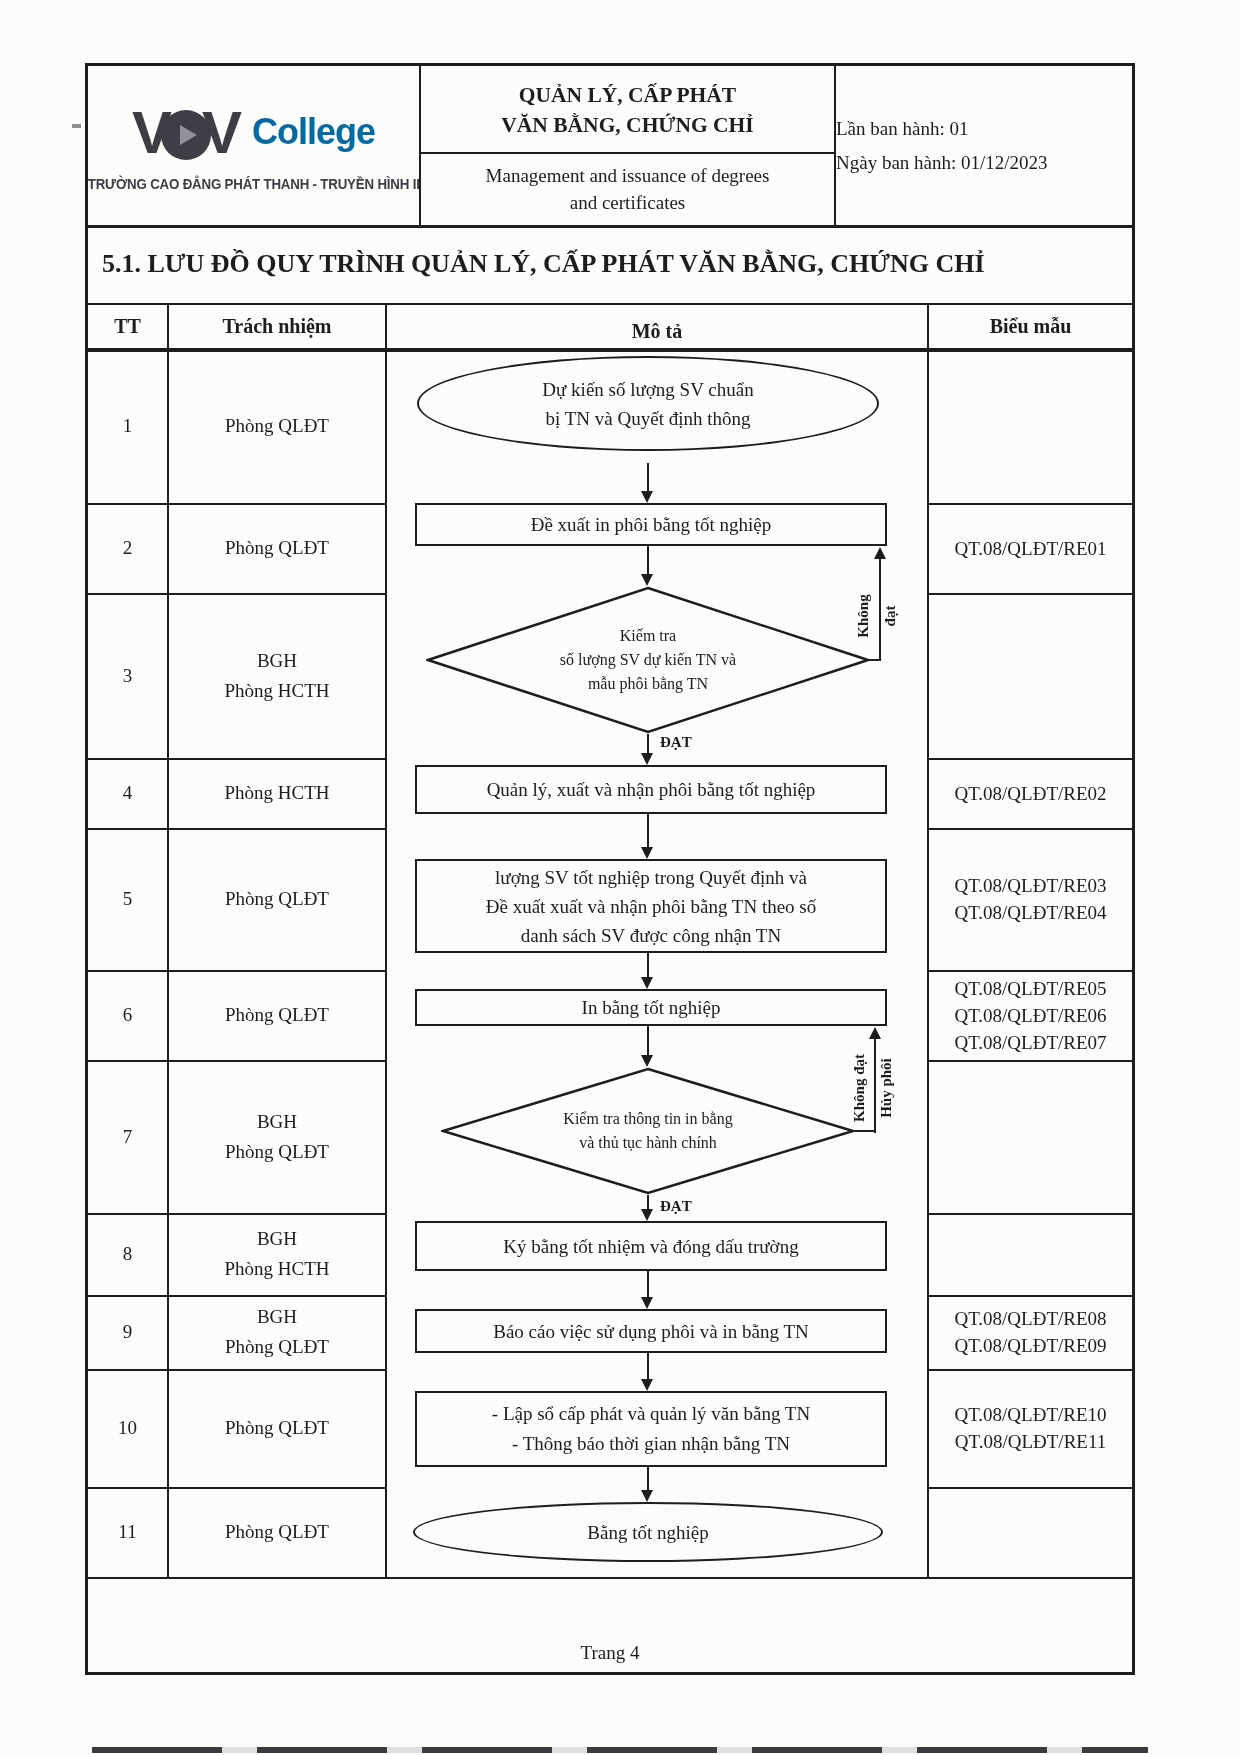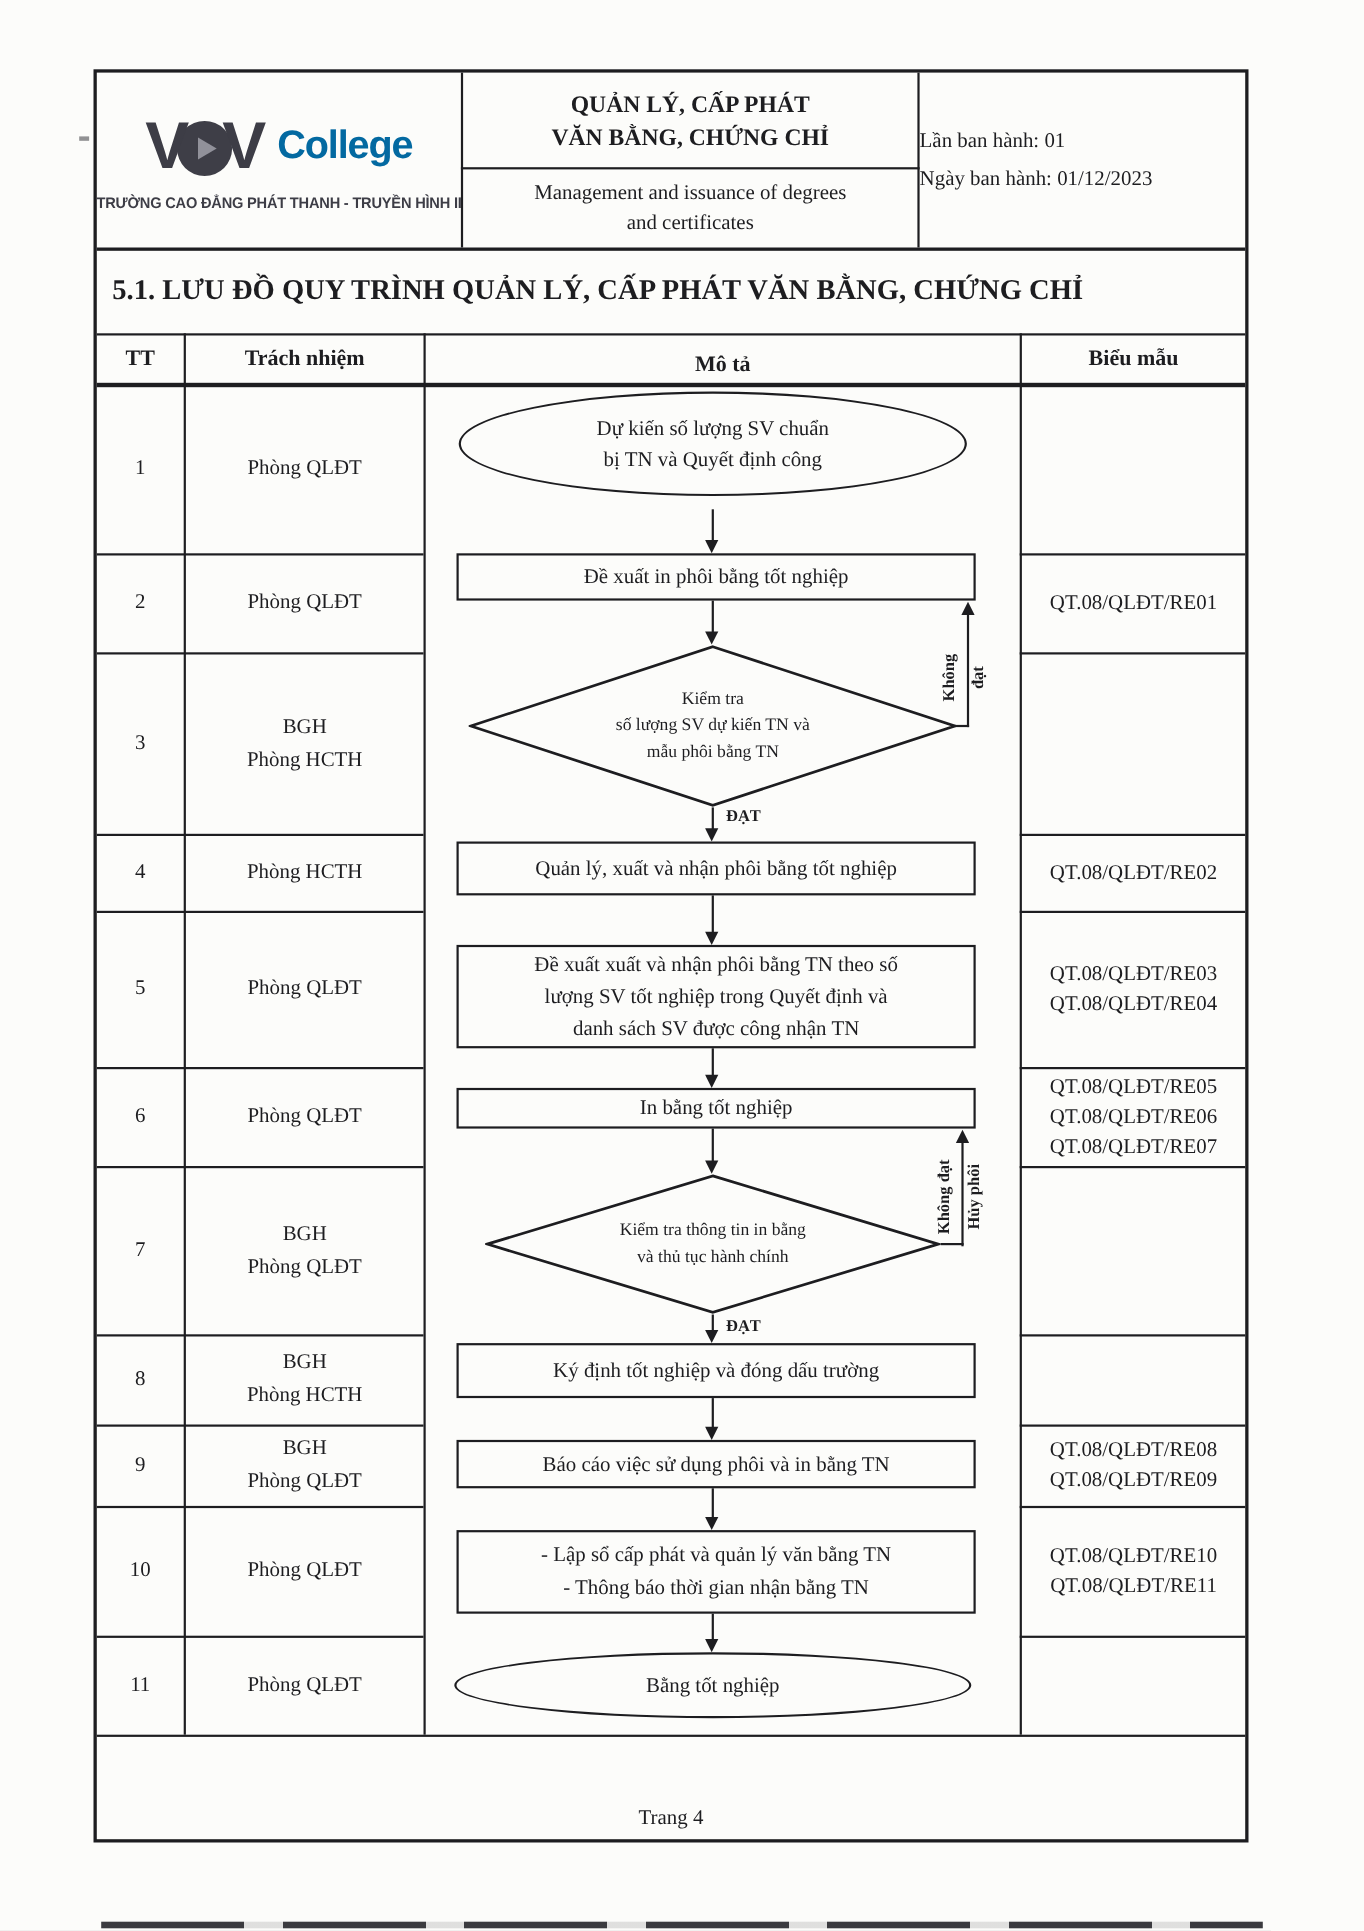--- a/index.html
+++ b/index.html
@@ -187,21 +187,21 @@
       <div>QT.08/QLĐT/RE08</div>
       <div>QT.08/QLĐT/RE09</div>
     </div>
     <div class="cell col forms" style="left:841px;top:1303px;width:203px;height:118px;">
       <div>QT.08/QLĐT/RE10</div>
       <div>QT.08/QLĐT/RE11</div>
     </div>
 
     <div class="ellipse-node" style="left:329px;top:290px;width:462px;height:95px;">
       <div>Dự kiến số lượng SV chuẩn</div>
-      <div>bị TN và Quyết định công</div>
+      <div>bị TN và Quyết định thông</div>
     </div>
     <div class="flowline" style="left:559px;top:397px;height:29px;"></div>
     <div class="head-down" style="left:553px;top:425px;"></div>
 
     <div class="rect-node" style="left:327px;top:437px;width:472px;height:43px;">
       <div>Đề xuất in phôi bằng tốt nghiệp</div>
     </div>
     <div class="flowline" style="left:559px;top:480px;height:29px;"></div>
     <div class="head-down" style="left:553px;top:508px;"></div>
 
@@ -225,22 +225,22 @@
     <div class="flowline" style="left:559px;top:668px;height:20px;"></div>
     <div class="head-down" style="left:553px;top:687px;"></div>
 
     <div class="rect-node" style="left:327px;top:699px;width:472px;height:49px;">
       <div>Quản lý, xuất và nhận phôi bằng tốt nghiệp</div>
     </div>
     <div class="flowline" style="left:559px;top:748px;height:34px;"></div>
     <div class="head-down" style="left:553px;top:781px;"></div>
 
     <div class="rect-node" style="left:327px;top:793px;width:472px;height:94px;line-height:29px;">
+      <div>lượng SV tốt nghiệp trong Quyết định và</div>
       <div>Đề xuất xuất và nhận phôi bằng TN theo số</div>
-      <div>lượng SV tốt nghiệp trong Quyết định và</div>
       <div>danh sách SV được công nhận TN</div>
     </div>
     <div class="flowline" style="left:559px;top:887px;height:25px;"></div>
     <div class="head-down" style="left:553px;top:911px;"></div>
 
     <div class="rect-node" style="left:327px;top:923px;width:472px;height:37px;">
       <div>In bằng tốt nghiệp</div>
     </div>
     <div class="flowline" style="left:559px;top:960px;height:30px;"></div>
     <div class="head-down" style="left:553px;top:989px;"></div>
@@ -258,21 +258,21 @@
     <div class="jog" style="left:767px;top:1064px;width:21px;"></div>
     <div class="vlabel" style="left:785px;top:1022px;">
       <div>Không đạt</div>
       <div>Hủy phôi</div>
     </div>
     <div class="pass-label" style="left:572px;top:1132px;">ĐẠT</div>
     <div class="flowline" style="left:559px;top:1129px;height:15px;"></div>
     <div class="head-down" style="left:553px;top:1143px;"></div>
 
     <div class="rect-node" style="left:327px;top:1155px;width:472px;height:50px;">
-      <div>Ký định tốt nghiệp và đóng dấu trường</div>
+      <div>Ký bằng tốt nhiệm và đóng dấu trường</div>
     </div>
     <div class="flowline" style="left:559px;top:1205px;height:27px;"></div>
     <div class="head-down" style="left:553px;top:1231px;"></div>
 
     <div class="rect-node" style="left:327px;top:1243px;width:472px;height:44px;">
       <div>Báo cáo việc sử dụng phôi và in bằng TN</div>
     </div>
     <div class="flowline" style="left:559px;top:1287px;height:27px;"></div>
     <div class="head-down" style="left:553px;top:1313px;"></div>
 

